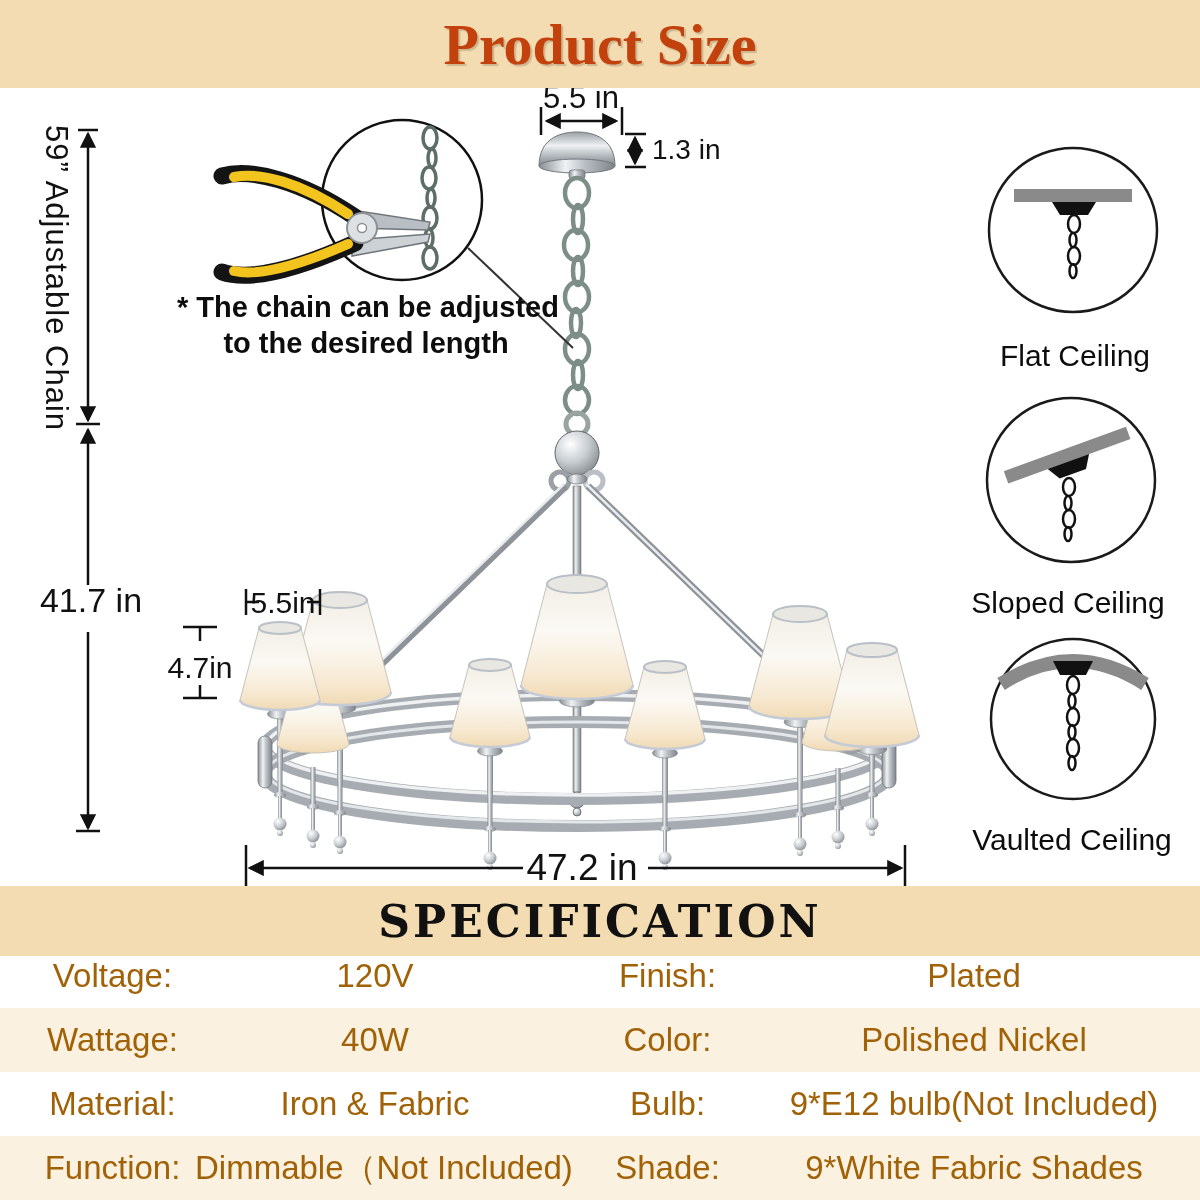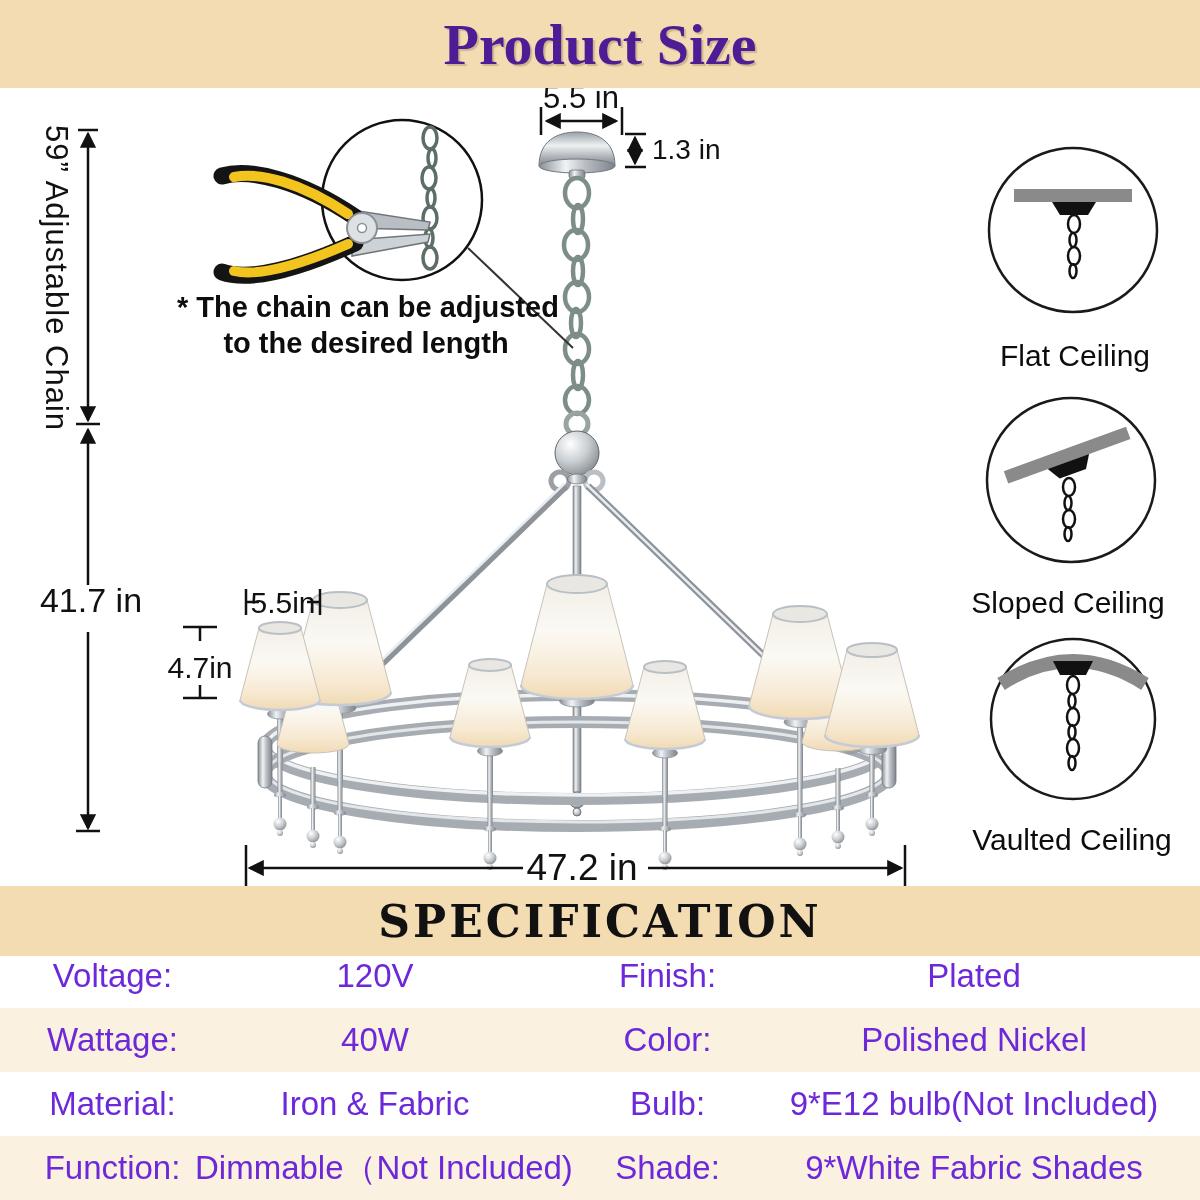--- a/index.html
+++ b/index.html
@@ -1,23 +1,23 @@
 <!DOCTYPE html>
 <html><head>
 <meta charset="utf-8">
 <style>
   html,body{margin:0;padding:0;background:#ffffff;}
   body{width:1200px;height:1200px;position:relative;font-family:"Liberation Sans",sans-serif;overflow:hidden;}
   .banner{position:absolute;left:0;width:1200px;background:#f4dcb2;z-index:2;display:flex;align-items:center;justify-content:center;}
   #top-banner{top:0;height:88px;}
   #spec-banner{top:886px;height:70px;}
-  #top-banner .t{font-family:"Liberation Serif",serif;font-weight:bold;font-size:58px;color:#4c1d95;text-shadow:2px 2px 1px rgba(90,70,40,.25);}
+  #top-banner .t{font-family:"Liberation Serif",serif;font-weight:bold;font-size:58px;color:#c2410c;text-shadow:2px 2px 1px rgba(90,70,40,.25);}
   #spec-banner .t{font-family:"DejaVu Serif",serif;font-weight:bold;font-size:44px;letter-spacing:3px;color:#111;}
   #art{position:absolute;left:0;top:0;z-index:1;}
-  #spec-table{position:absolute;left:0;top:944px;width:1200px;height:187px;z-index:2;font-size:33px;color:#6d28d9;}
+  #spec-table{position:absolute;left:0;top:944px;width:1200px;height:187px;z-index:2;font-size:33px;color:#a16207;}
   .srow{display:grid;grid-template-columns:195px 360px 225px 420px;align-items:center;height:64px;}
   .srow.alt{background:#faf1e0;}
   .cell{text-align:center;white-space:nowrap;}
   .cell.lab{padding-left:30px;}
   .cell.v2{padding-right:32px;}
   .bold{font-weight:normal;}
 </style>
 </head>
 <body>
 

